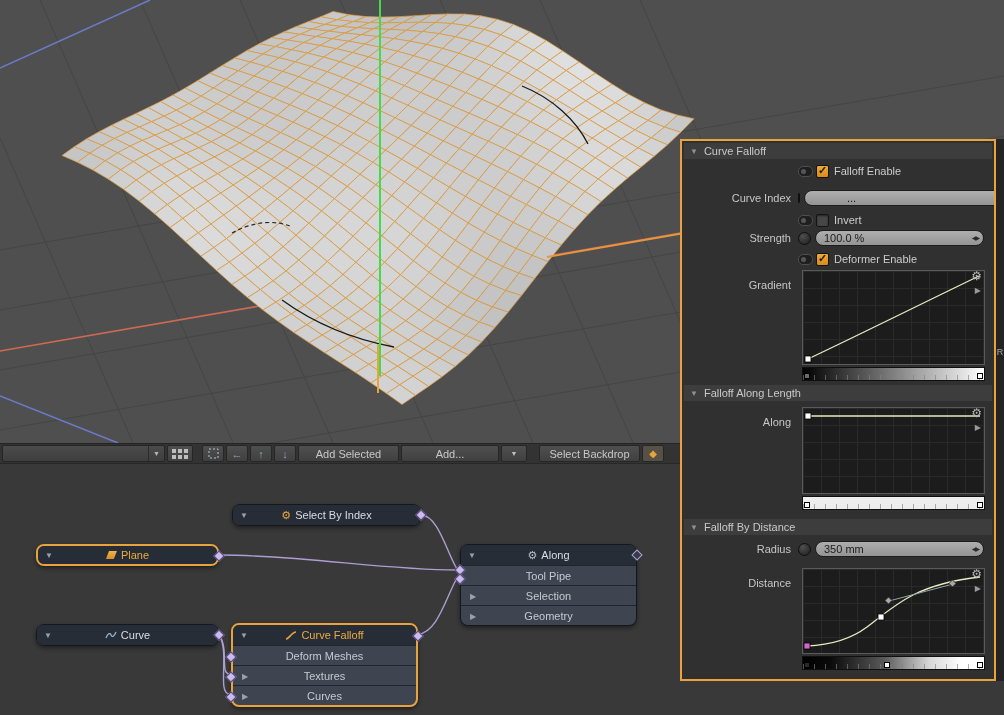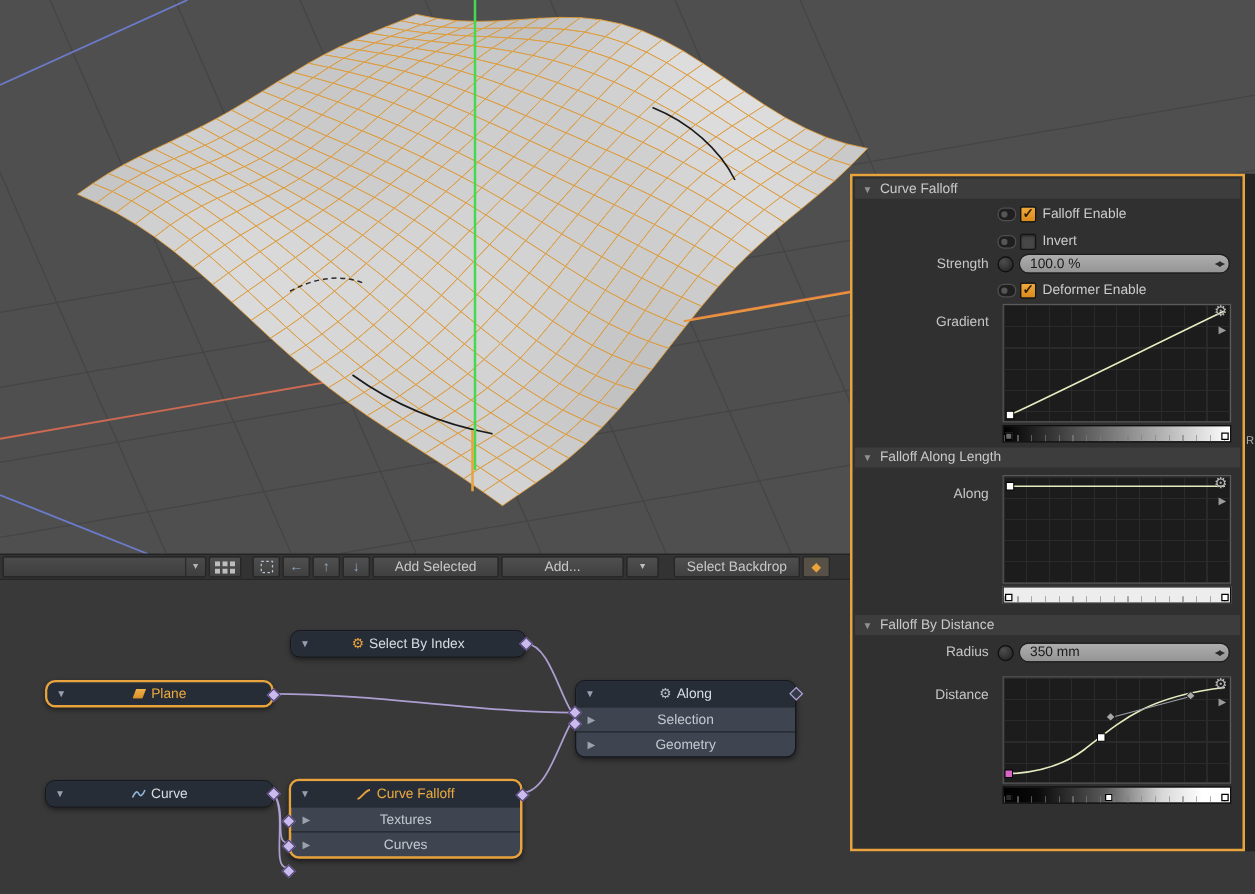--- a/index.html
+++ b/index.html
@@ -702,20 +702,23 @@
     <span class="dm" style="right:-6px;top:6px"></span>
   </div>
 
   <div class="node" style="left:460px;top:80px;width:177px">
     <div class="node-header">
       <span class="ntri">▼</span>
       <span class="nicon gear gray">⚙</span>
       <span>Along</span>
     </div>
     <div class="node-row">
+        <span>Tool Pipe</span>
+      </div>
+    <div class="node-row">
         <span class="rarrow">▶</span>
         <span>Selection</span>
       </div>
     <div class="node-row">
         <span class="rarrow">▶</span>
         <span>Geometry</span>
       </div>
     <span class="dm" style="left:-5px;top:21px"></span>
     <span class="dm" style="left:-5px;top:30px"></span>
     <span class="dm hollow" style="right:-5px;top:6px"></span>
@@ -738,20 +741,23 @@
     <div class="node-header">
       <span class="ntri">▼</span>
       <span class="nicon">
         <svg width="12" height="10">
             <path d="M1,9 C4,9 7,2 11,2" fill="none" stroke="#e8a33d" stroke-width="1.5"></path>
           </svg>
       </span>
       <span>Curve Falloff</span>
     </div>
     <div class="node-row">
+        <span>Deform Meshes</span>
+      </div>
+    <div class="node-row">
         <span class="rarrow">▶</span>
         <span>Textures</span>
       </div>
     <div class="node-row">
         <span class="rarrow">▶</span>
         <span>Curves</span>
       </div>
     <span class="dm" style="left:-6px;top:28px"></span>
     <span class="dm" style="left:-6px;top:48px"></span>
     <span class="dm" style="left:-6px;top:68px"></span>
@@ -768,20 +774,27 @@
 
   <div class="prow" style="margin-top:3px">
     <div class="plabel"></div>
     <span class="mini-pill"></span>
     <span class="cb on">
         <span class="check">✓</span>
       </span>
     <span class="cb-label">Falloff Enable</span>
   </div>
 
+  <div class="prow" style="margin-top:9px">
+    <div class="plabel">Curve Index</div>
+    <span class="mini-square"></span>
+    <div class="fieldwrap">
+      <input class="pfield dots" readonly="" value="..." style="">
+    </div>
+  </div>
 
   <div class="prow" style="margin-top:4px">
     <div class="plabel"></div>
     <span class="mini-pill"></span>
     <span class="cb off"></span>
     <span class="cb-label">Invert</span>
   </div>
 
   <div class="prow" style="margin-top:0">
     <div class="plabel">Strength</div>

